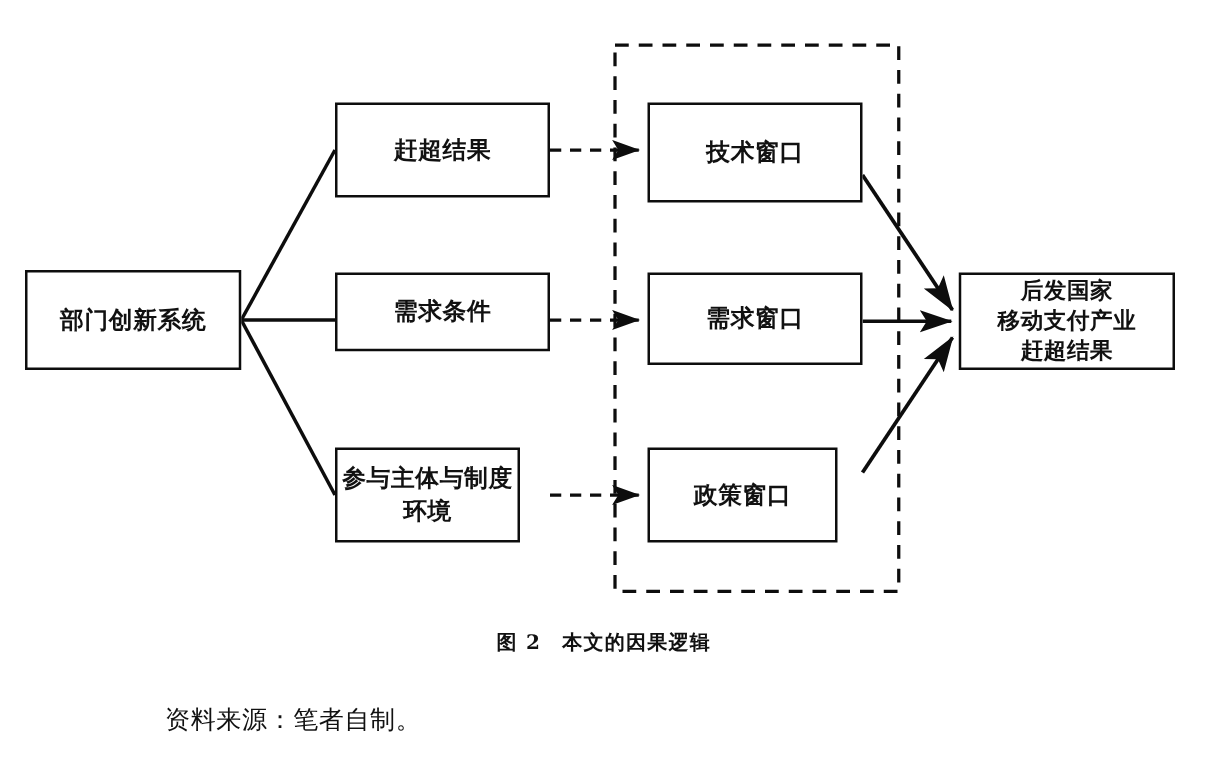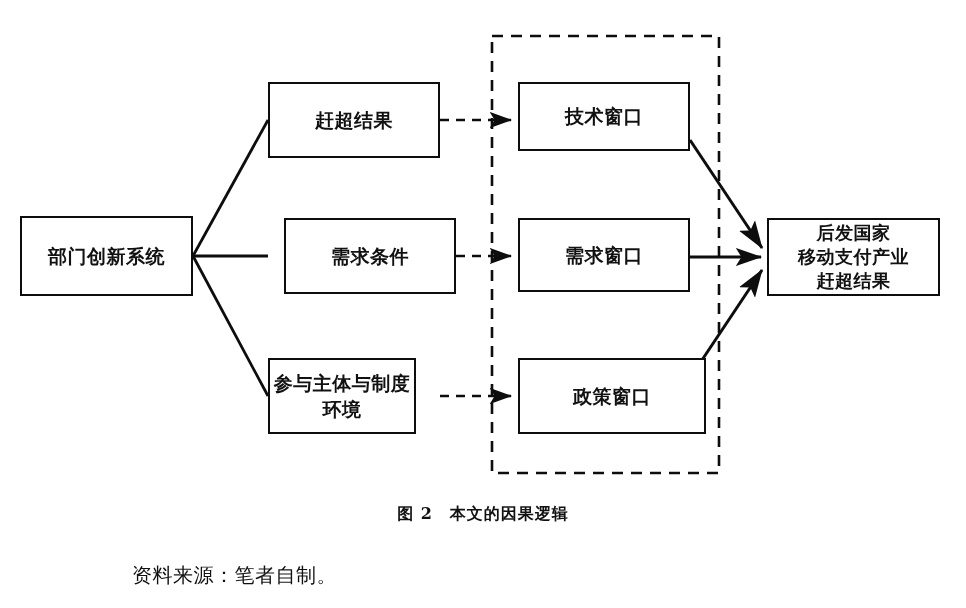--- a/index.html
+++ b/index.html
@@ -96,35 +96,35 @@
     <line x1="690" y1="378" x2="762" y2="270" stroke="#0d0d0d" stroke-width="3" marker-end="url(#arrowSolidSm)"></line>
   </svg>
 
   <div class="node-box" style="left:20px; top:216px; width:173px; height:80px;">
     <span class="node-label">部门创新系统</span>
   </div>
 
   <div class="node-box" style="left:268px; top:82px; width:172px; height:76px;">
     <span class="node-label">赶超结果</span>
   </div>
-  <div class="node-box" style="left:268px; top:218px; width:172px; height:76px;margin-left:16px;">
+  <div class="node-box" style="left:268px; top:218px; width:172px; height:63px;">
     <span class="node-label">需求条件</span>
   </div>
   <div class="node-box" style="left:268px; top:358px; width:148px; height:76px;">
     <span class="node-label">参与主体与制度
 环境</span>
   </div>
 
-  <div class="node-box" style="left:518px; top:82px; width:172px; height:69px;">
+  <div class="node-box" style="left:518px; top:82px; width:172px; height:80px;">
     <span class="node-label">技术窗口</span>
   </div>
   <div class="node-box" style="left:518px; top:218px; width:172px; height:74px;">
     <span class="node-label">需求窗口</span>
   </div>
-  <div class="node-box" style="left:518px; top:358px; width:188px; height:76px;">
+  <div class="node-box" style="left:518px; top:358px; width:152px; height:76px;">
     <span class="node-label">政策窗口</span>
   </div>
 
   <div class="node-box" style="left:767px; top:218px; width:173px; height:78px;">
     <span class="node-label" style="font-size:18px; line-height:1.32;">后发国家
 移动支付产业
 赶超结果</span>
   </div>
 
   <div class="caption" style="top:504px;">图 2　本文的因果逻辑</div>

